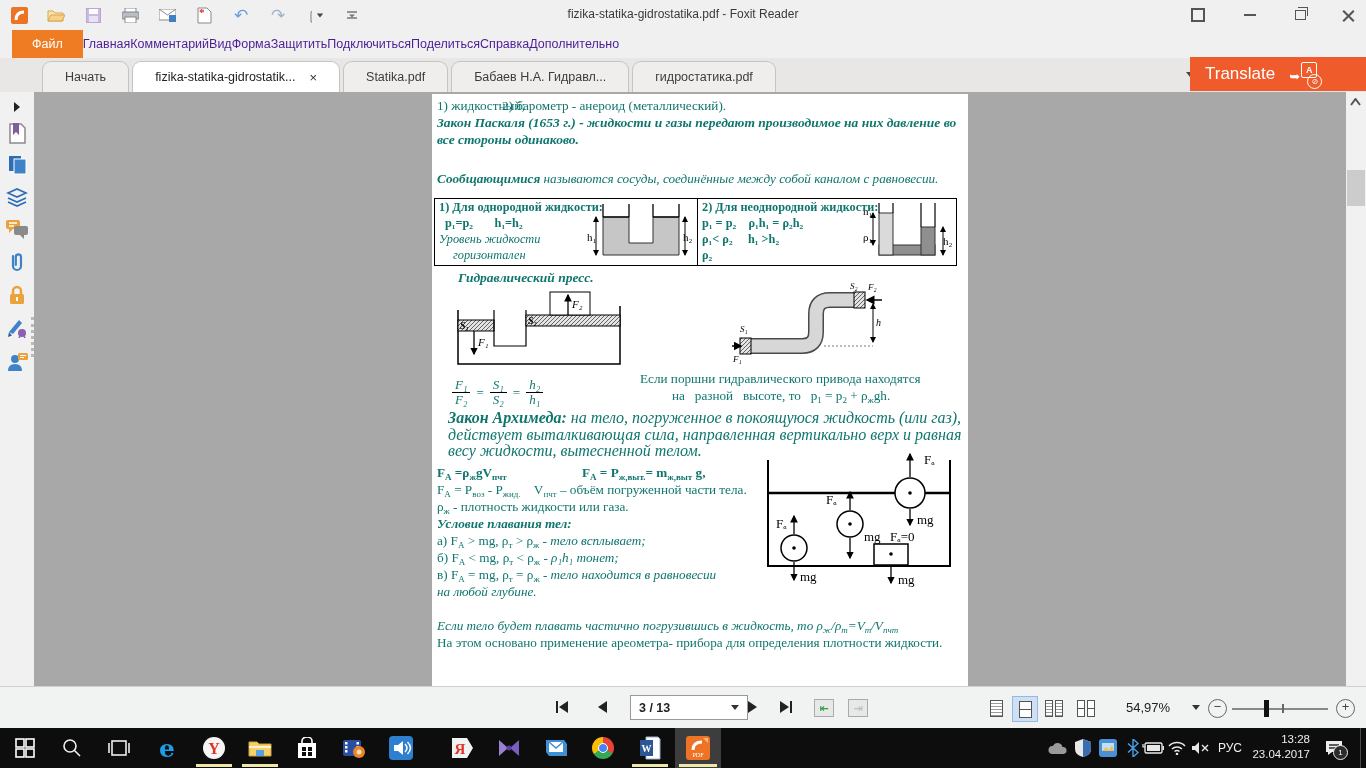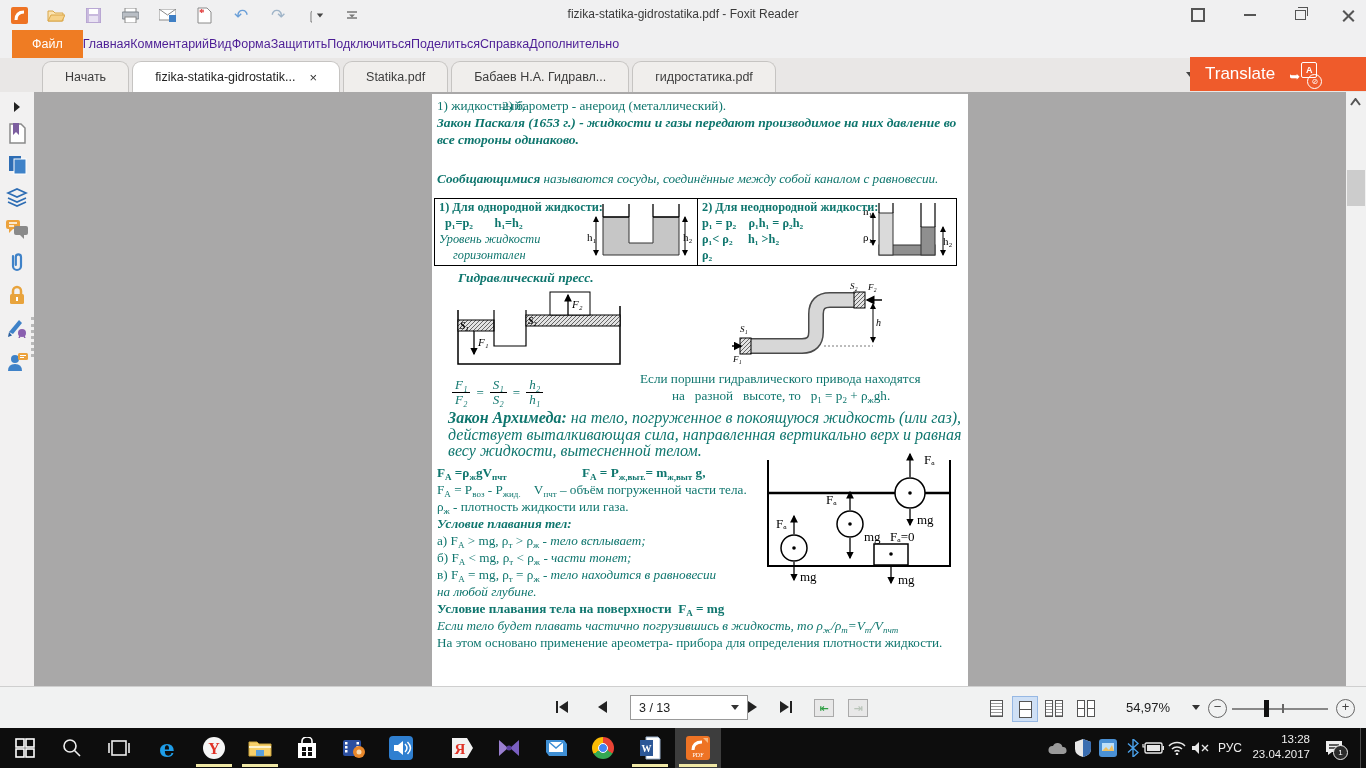--- a/index.html
+++ b/index.html
@@ -71,21 +71,21 @@
   .frac .bot{display:block;}
   .formula-row{position:absolute;left:20px;top:284px;font-size:13px;display:flex;align-items:center;gap:6px;}
   svg text{font-family:"Liberation Serif","DejaVu Serif",serif;}
 
   
   .statusbar{position:absolute;left:0;top:686px;width:1366px;height:42px;background:#f1f2f2;border-top:1px solid #cfcfcf;box-sizing:border-box;}
   .tri-l{width:0;height:0;border-top:6px solid transparent;border-bottom:6px solid transparent;border-right:9px solid #222;}
   .tri-r{width:0;height:0;border-top:6px solid transparent;border-bottom:6px solid transparent;border-left:9px solid #222;}
   .vbar{width:2px;height:12px;background:#222;}
   .pgbtn{position:absolute;top:14px;display:flex;align-items:center;gap:1px;}
-  .pagebox{position:absolute;left:630px;top:8px;width:100px;height:23px;background:#fff;border:1px solid #999;display:flex;align-items:center;padding:0 8px;font-size:12.5px;color:#222;}
+  .pagebox{position:absolute;left:630px;top:8px;width:100px;height:23px;background:#fff;border:1px solid #999;display:flex;align-items:center;padding:0 8px;font-size:12.5px;color:#222;font-weight:bold;}
   .pagebox .caret-dn{margin-left:auto;border-top-color:#333;}
   .viewbtn{position:absolute;top:12px;width:18px;height:16px;border:1px solid #aaa;background:#e8e8e8;display:flex;align-items:center;justify-content:center;font-size:11px;font-weight:bold;}
   .layout-btn{position:absolute;top:9px;width:24px;height:24px;display:flex;align-items:center;justify-content:center;}
   .layout-btn.active{background:#cfe0f5;border:1px solid #96b8e4;}
   .mini-page{width:11px;height:15px;border:1.5px solid #555;background:repeating-linear-gradient(#fff 0 2px,#9a9a9a 2px 3px);}
   .mini-split{background:linear-gradient(#fff 0 45%,#555 45% 55%,#fff 55%),repeating-linear-gradient(#fff 0 2px,#9a9a9a 2px 3px);}
   .zoomtext{position:absolute;left:1126px;top:13px;font-size:13px;color:#222;}
   .zoombtn{position:absolute;top:12px;width:17px;height:17px;border:1.5px solid #666;border-radius:50%;color:#444;font-size:13px;line-height:14px;text-align:center;}
   .slider-track{position:absolute;left:1232px;top:21px;width:96px;height:1.5px;background:#888;}
   .slider-thumb{position:absolute;left:1264px;top:13px;width:5px;height:17px;background:#111;}
@@ -459,24 +459,23 @@
     <div class="t" style="left:240px;top:294px;"><span>на&nbsp;&nbsp; разной&nbsp;&nbsp; высоте, то&nbsp;&nbsp; p</span><span class="sub">1</span><span> = p</span><span class="sub">2</span><span> + ρ</span><span class="sub">ж</span><span>gh.</span></div>
 
     <div class="t" style="left:16px;top:316px;width:524px;white-space:normal;line-height:16.5px;font-size:16px;"><span class="b i">Закон Архимеда:</span><span class="i"> на тело, погруженное в покоящуюся жидкость (или газ), действует выталкивающая сила, направленная  вертикально верх и равная весу жидкости, вытесненной телом.</span></div>
 
     <div class="t" style="left:5px;top:371px;"><span class="b">F</span><span class="sub b">А</span><span class="b"> =ρ</span><span class="sub b">ж</span><span class="b">gV</span><span class="sub b">пчт</span></div>
     <div class="t" style="left:150px;top:371px;"><span class="b">F</span><span class="sub b">А</span><span class="b"> = P</span><span class="sub b">ж,выт.</span><span class="b">= m</span><span class="sub b">ж,выт</span><span class="b"> g,</span></div>
     <div class="t" style="left:5px;top:388px;"><span>F</span><span class="sub">А</span><span> = P</span><span class="sub">воз</span><span> - P</span><span class="sub">жид.</span><span>&nbsp;&nbsp;&nbsp;&nbsp;V</span><span class="sub">пчт</span><span> – объём погруженной части тела.</span></div>
     <div class="t" style="left:5px;top:405px;"><span>ρ</span><span class="sub">ж</span><span> - плотность жидкости или газа.</span></div>
     <div class="t b i" style="left:5px;top:422px;">Условие плавания тел:</div>
     <div class="t" style="left:5px;top:439px;"><span>а) F</span><span class="sub">А</span><span> &gt; mg, ρ</span><span class="sub">т</span><span> &gt; ρ</span><span class="sub">ж</span><span> - </span><span class="i">тело всплывает;</span></div>
-    <div class="t" style="left:5px;top:456px;"><span>б) F</span><span class="sub">А</span><span> &lt; mg, ρ</span><span class="sub">т</span><span> &lt; ρ</span><span class="sub">ж</span><span> - </span><span class="i">части тонет;</span></div>
+    <div class="t" style="left:5px;top:456px;"><span>б) F</span><span class="sub">А</span><span> &lt; mg, ρ</span><span class="sub">т</span><span> &lt; ρ</span><span class="sub">ж</span><span> - </span><span class="i">ρ₁h₁ тонет;</span></div>
     <div class="t" style="left:5px;top:473px;"><span>в) F</span><span class="sub">А</span><span> = mg, ρ</span><span class="sub">т</span><span> = ρ</span><span class="sub">ж</span><span> - </span><span class="i">тело находится в равновесии</span></div>
     <div class="t i" style="left:5px;top:490px;">на любой глубине.</div>
-    <div class="t" style="left:5px;top:507px;"><span class="b">Условие плавания тела на поверхности&nbsp; F</span><span class="sub b">А</span><span class="b"> = mg</span></div>
     <div class="t" style="left:5px;top:524px;"><span class="i">Если тело будет плавать частично погрузившись в жидкость, то ρ</span><span class="sub i">ж</span><span class="i">/ρ</span><span class="sub i">т</span><span class="i">=V</span><span class="sub i">т</span><span class="i">/V</span><span class="sub i">пчт</span></div>
     <div class="t" style="left:5px;top:541px;">На этом основано применение ареометра- прибора для определения плотности жидкости.</div>
 
     <svg class="abs" style="left:320px;top:354px;" width="212" height="140">
       <path d="M16,12 V118 H198 V12" fill="none" stroke="#000" stroke-width="2"></path>
       <line x1="16" y1="45" x2="198" y2="45" stroke="#000" stroke-width="2.5"></line>
       <circle cx="158" cy="45" r="15" fill="#fff" stroke="#000" stroke-width="1.5"></circle>
         <circle cx="158" cy="45" r="1.8"></circle>
       <line x1="158" y1="29" x2="158" y2="6" stroke="#000" stroke-width="1.3" marker-end="url(#ar)"></line>
       <line x1="158" y1="61" x2="158" y2="77" stroke="#000" stroke-width="1.3" marker-end="url(#ar)"></line>

